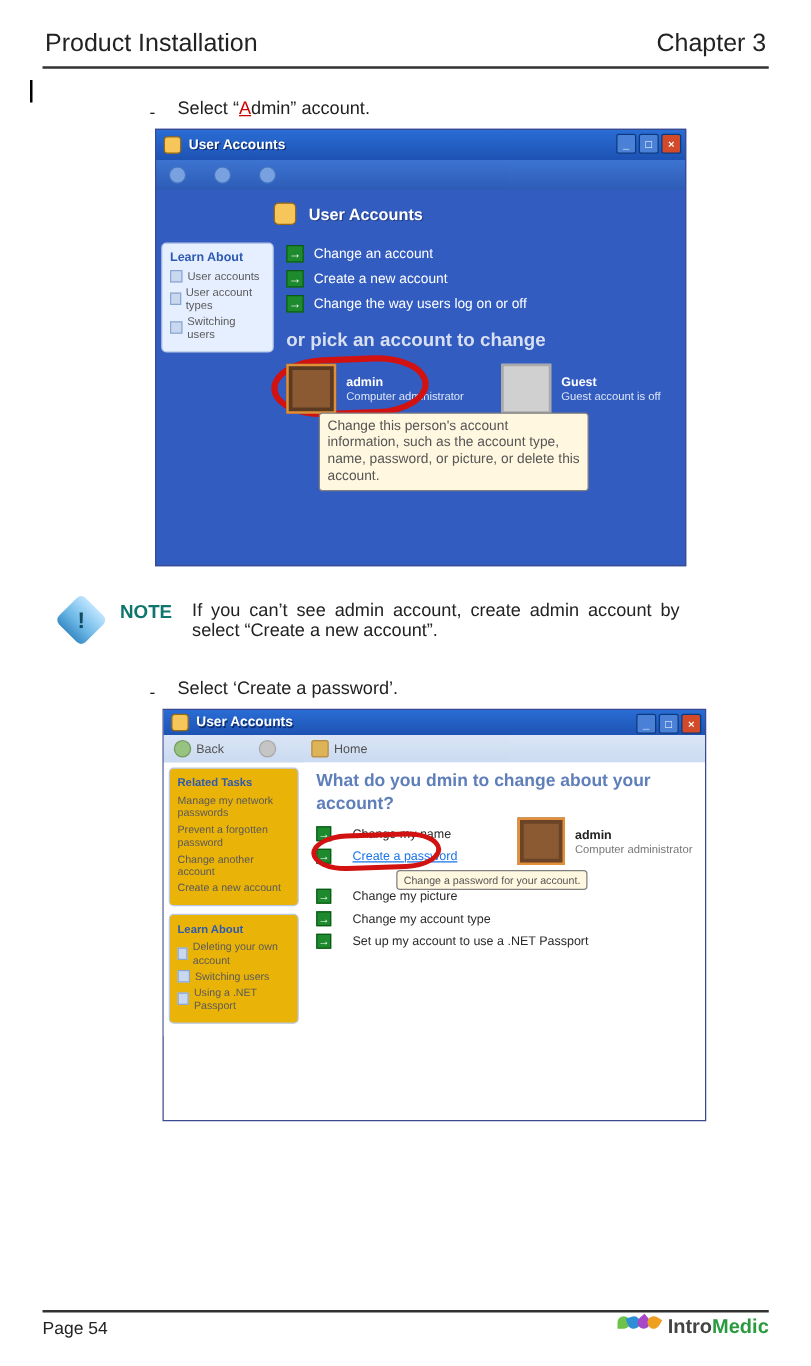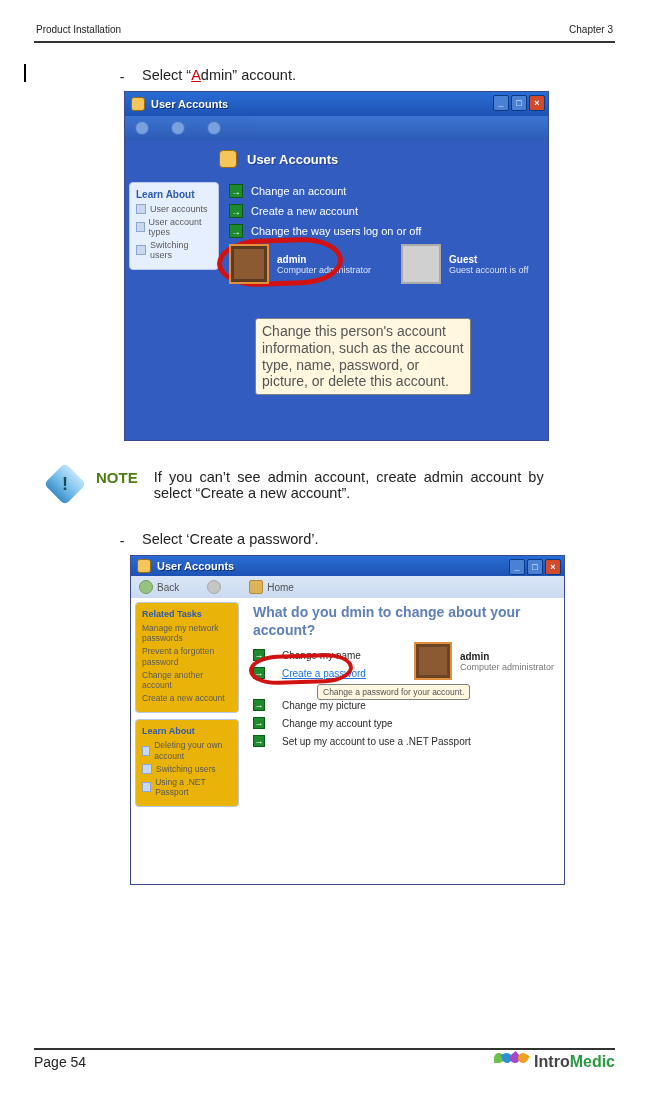--- a/index.html
+++ b/index.html
@@ -1,18 +1,18 @@
 <!DOCTYPE html>
 <html><head>
   <meta charset="utf-8">
   <style>
     * { box-sizing: border-box; margin: 0; padding: 0; }
     html, body { width: 649px; height: 1093px; font-family: Arial, sans-serif; background: #fff; }
     .page { width: 649px; height: 1093px; padding: 24px 34px 20px 34px; position: relative; }
-    .header { display: flex; justify-content: space-between; font-size: 10px; color: #222; padding: 0 2px 4px 2px; }
+    .header { display: flex; justify-content: space-between; font-size: 20px; color: #222; padding: 0 2px 4px 2px; }
     .hr { height: 2px; background: #333; margin-top: 2px; margin-bottom: 24px; }
     .content { padding-left: 20px; padding-right: 2px; }
     .bullet-row { display: flex; align-items: flex-start; gap: 16px; margin-left: 64px; }
     .dash { width: 8px; text-align: center; font-size: 14px; color: #222; padding-top: 2px; }
     .btext { font-size: 14.5px; color: #222; }
     .btext .underline-red { color: #c00; text-decoration: underline; }
     .fig1 { margin: 6px 0 0 70px; width: 425px; height: 350px; background: #335cc1; border: 1px solid #3b4a8e; position: relative; }
     .titlebar { height: 24px; background: linear-gradient(#2a6dd4, #1d52b3); display: flex; align-items: center; padding-left: 6px; position: relative; }
     .titlebar .tb-icon { width: 14px; height: 14px; background: #f7c65a; border: 1px solid #9a6a10; border-radius: 3px; }
     .titlebar .tb-text { color: #fff; font-size: 11px; font-weight: bold; margin-left: 6px; text-shadow: 1px 1px 0 #0a2c70; }
@@ -39,26 +39,26 @@
     .task .tlabel { color: #fff; font-size: 11px; }
     .orpick { color: #d7dff0; font: bold 15px Arial; margin: 14px 0 10px 0; }
     .accounts { display: flex; gap: 30px; position: relative; }
     .acc { display: flex; gap: 8px; align-items: center; position: relative; }
     .acc-img { width: 40px; height: 40px; border: 2px solid #e28f3a; background: #5b3a22; position: relative; }
     .acc-img.admin::before { content: ""; position: absolute; inset: 3px; background: #8b5a33; }
     .acc-img.guest { background: #d0d0d0; border-color: #aaa; }
     .acc-txt .an { color: #fff; font-size: 10px; font-weight: bold; }
     .acc-txt .as { color: #dbe5f5; font-size: 9px; }
     .redcircle { position: absolute; width: 126px; height: 48px; border: 5px solid #d21111; border-radius: 60% / 90%; left: -12px; top: -6px; transform: rotate(-2deg); }
-    .tooltip { position: absolute; left: 130px; top: 226px; width: 216px; background: #fff7df; border: 1px solid #808080; border-radius: 3px; padding: 4px 6px; font-size: 14px; color: #555; line-height: 1.2; }
+    .tooltip { position: absolute; left: 130px; top: 226px; width: 216px; background: #fff7df; border: 1px solid #808080; border-radius: 3px; padding: 4px 6px; font-size: 11px; color: #555; line-height: 1.2; }
 
     .note-block { display: flex; gap: 16px; margin: 22px 0 30px 0; align-items: flex-start; }
     .note-icon { width: 30px; height: 30px; background: linear-gradient(#bfe5ff,#6db8e6 60%, #3a8cc6); border-radius: 5px; position: relative; flex-shrink: 0; transform: rotate(45deg); margin-top: 6px; margin-left: -4px; }
     .note-icon .bang { position: absolute; inset: 0; display: flex; align-items: center; justify-content: center; color: #14495f; font-weight: bold; font-size: 18px; transform: rotate(-45deg); }
-    .note-label { font: bold 15px Arial; color: #4d7c0f; padding-top: 6px; flex-shrink: 0; }
+    .note-label { font: bold 15px Arial; color: #0f766e; padding-top: 6px; flex-shrink: 0; }
     .note-text { font-size: 14.5px; color: #222; padding-top: 6px; text-align: justify; max-width: 390px; }
 
     .fig2 { margin: 6px 0 0 76px; width: 435px; height: 330px; background: #fff; border: 1px solid #3b4a8e; position: relative; }
     .fig2 .titlebar { height: 20px; }
     .fig2 .toolbar { height: 22px; background: linear-gradient(#d4e2f5,#c2d4ef); padding-left: 8px; }
     .fig2 .tb2 { display: flex; align-items: center; gap: 4px; font-size: 10px; color: #333; }
     .fig2 .tb2 .circ { width: 14px; height: 14px; border-radius: 50%; background: #87b86b; border: 1px solid #5a8a42; display: inline-block; }
     .fig2 .tb2 .home-ico { width: 14px; height: 14px; background: #d6a63a; border: 1px solid #a87820; border-radius: 2px; }
     .cols2 { display: flex; }
     .sidebar2 { width: 112px; padding: 4px; background: #fff; }
@@ -158,20 +158,21 @@
               <div class="tlabel">Change an account</div>
             </div>
           <div class="task">
               <div class="plus">→</div>
               <div class="tlabel">Create a new account</div>
             </div>
           <div class="task">
               <div class="plus">→</div>
               <div class="tlabel">Change the way users log on or off</div>
             </div>
+          <div class="orpick">or pick an account to change</div>
           <div class="accounts">
             <div class="acc">
               <div class="redcircle"></div>
               <div class="acc-img admin"></div>
               <div class="acc-txt">
                 <div class="an">admin</div>
                 <div class="as">Computer administrator</div>
               </div>
             </div>
             <div class="acc">

